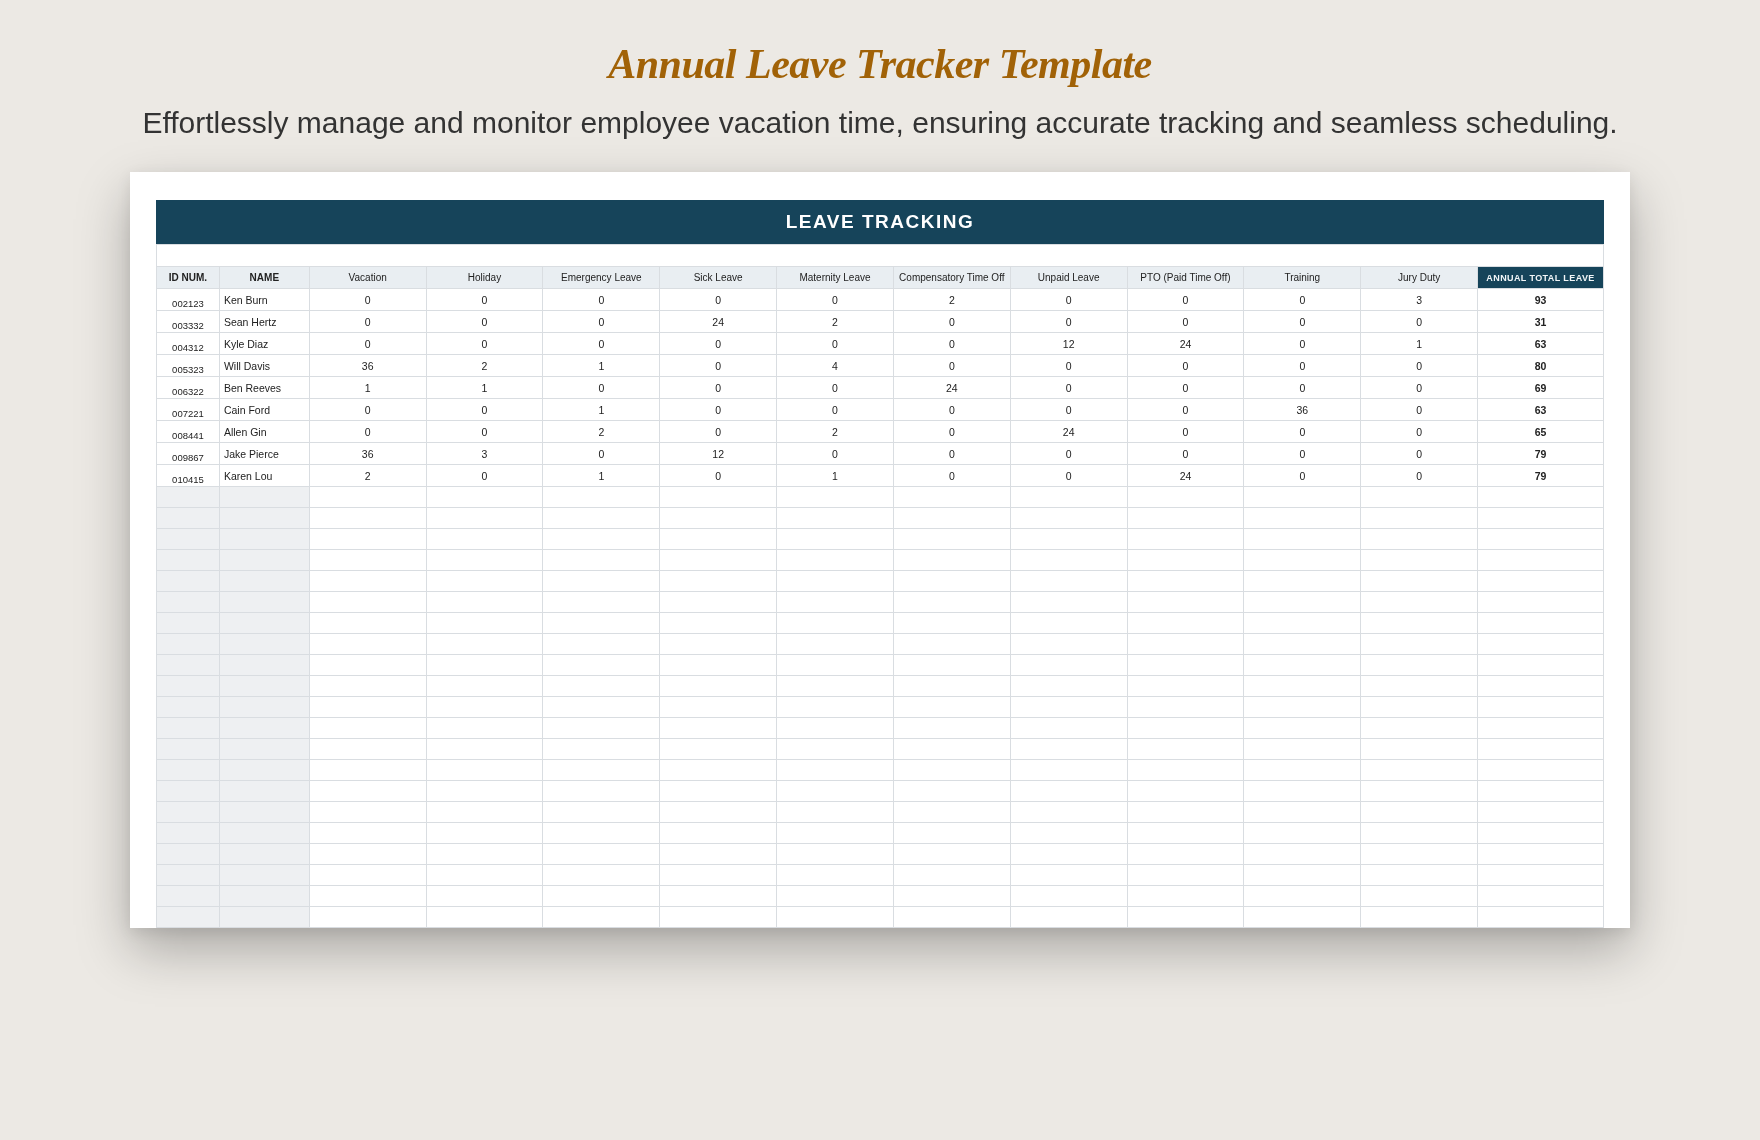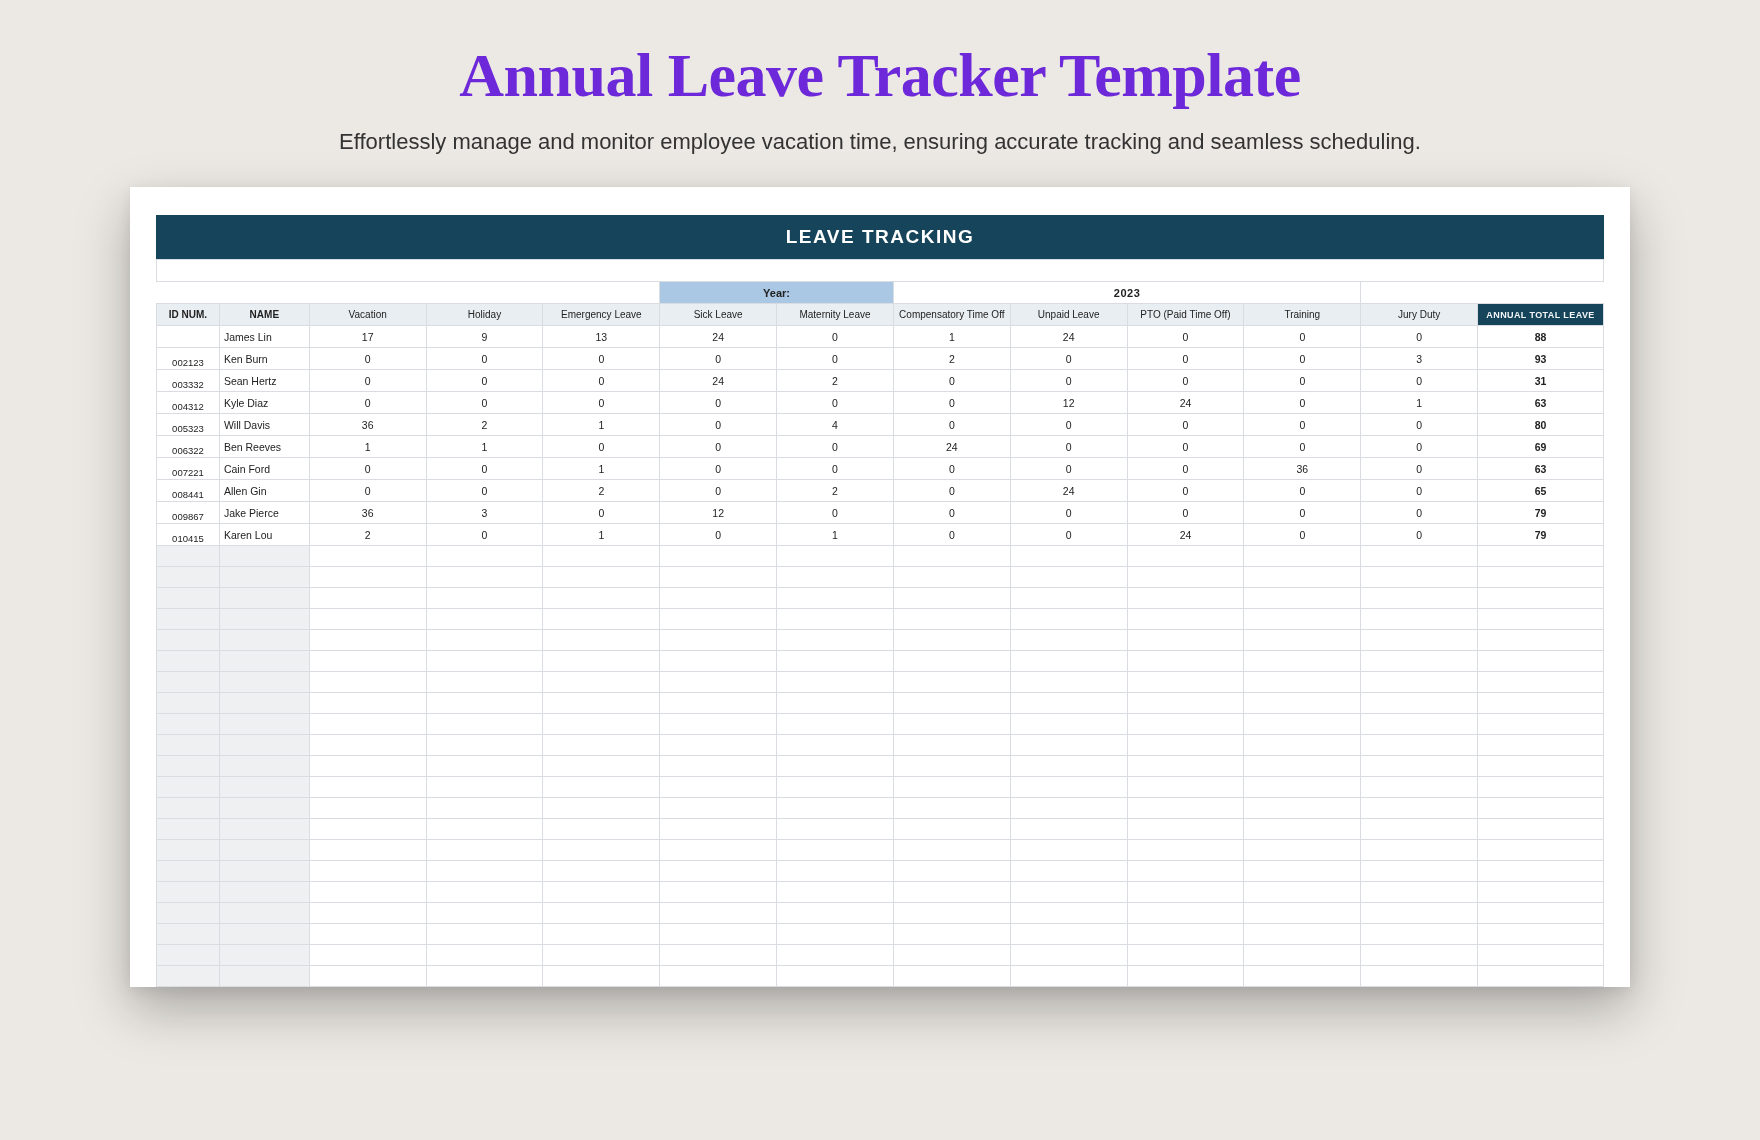--- a/index.html
+++ b/index.html
@@ -7,27 +7,28 @@
     width: 1760px;
     height: 1140px;
     background: #ece9e4;
     font-family: Arial, Helvetica, sans-serif;
     overflow: hidden;
     padding-top: 40px;
   }
   .page-title {
     font-family: Georgia, "Times New Roman", serif;
     font-weight: 700;
-    font-size: 62px;
-    color: #6d28d9;
+    font-size: 42px;
+    color: #a16207;
     text-align: center;
     letter-spacing: -0.5px;
+    font-style: italic;
   }
   .page-subtitle {
-    font-size: 22px;
+    font-size: 30px;
     color: #333;
     text-align: center;
     margin-top: 18px;
   }
   .sheet-wrap {
     width: 1500px;
     margin: 32px auto 0;
     background: #fff;
     box-shadow: 0 22px 50px rgba(0,0,0,0.28), 0 4px 14px rgba(0,0,0,0.08);
     padding: 28px 26px 0 26px;
@@ -103,27 +104,20 @@
         <col class="c-lv">
         <col class="c-lv">
       <col class="c-tot">
     </colgroup>
 
     <tbody>
         <tr class="spacer">
           <td colspan="13"></td>
         </tr>
 
-    <tr>
-      <td colspan="2" style="border:none"></td>
-      <td colspan="3" style="border:none"></td>
-      <td colspan="2" class="year-label">Year:</td>
-      <td colspan="4" class="year-val">2023</td>
-      <td colspan="2" style="border:none"></td>
-    </tr>
 
 
     <tr class="hdr2" id="type-label-row">
       <td class="id">ID NUM.</td>
       <td class="id">NAME</td>
     <td>Vacation</td>
           <td>Holiday</td>
           <td>Emergency Leave</td>
           <td>Sick Leave</td>
           <td>Maternity Leave</td>
@@ -131,35 +125,20 @@
           <td>Unpaid Leave</td>
           <td>PTO (Paid Time Off)</td>
           <td>Training</td>
           <td>Jury Duty</td>
           <td class="total">ANNUAL TOTAL LEAVE</td>
         </tr>
 
     </tbody>
       <tbody id="data-body" class="data">
         <tr>
-          <td class="id-cell"></td>
-          <td class="name-cell">James Lin</td>
-          <td class="val">17</td>
-          <td class="val">9</td>
-          <td class="val">13</td>
-          <td class="val">24</td>
-          <td class="val">0</td>
-          <td class="val">1</td>
-          <td class="val">24</td>
-          <td class="val">0</td>
-          <td class="val">0</td>
-          <td class="val">0</td>
-          <td class="tot">88</td>
-        </tr>
-        <tr>
           <td class="id-cell">002123</td>
           <td class="name-cell">Ken Burn</td>
           <td class="val">0</td>
           <td class="val">0</td>
           <td class="val">0</td>
           <td class="val">0</td>
           <td class="val">0</td>
           <td class="val">2</td>
           <td class="val">0</td>
           <td class="val">0</td>

